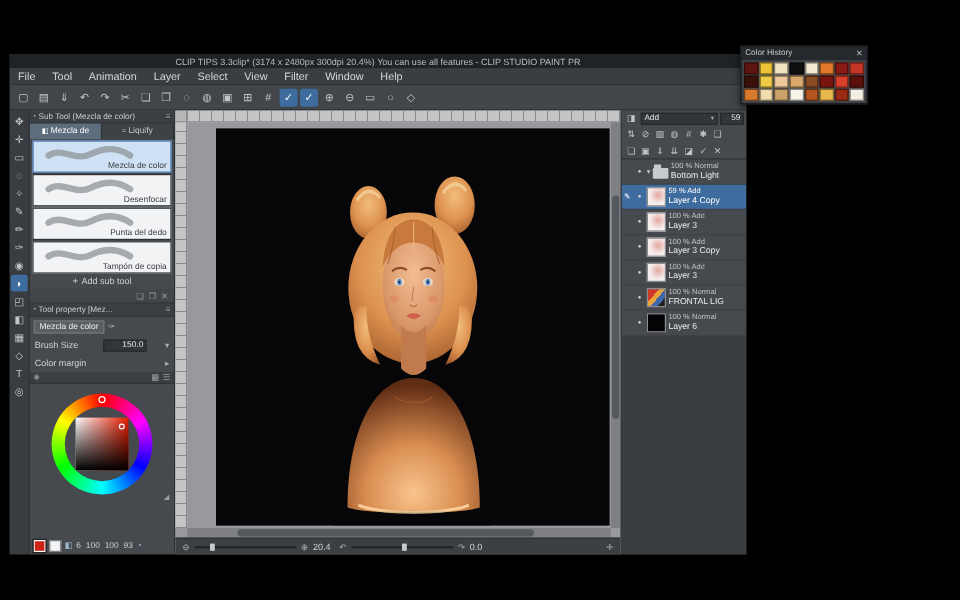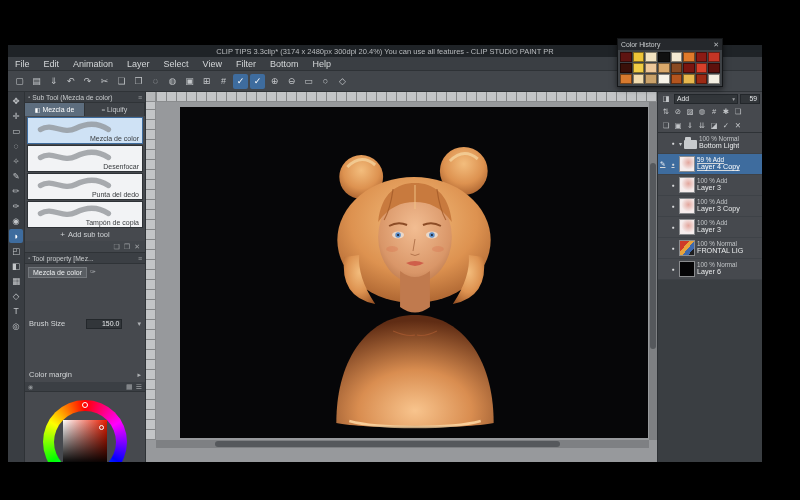--- a/index.html
+++ b/index.html
@@ -1,19 +1,19 @@
 <!DOCTYPE html>
 <html style="--hair: #dd9250; --hair-light: #f3bd7d; --hair-dark: #9c5526; --skin: #f2bd92; --skin-shadow: #b06f44; --eye: #5d8ec7;"><head>
 <meta charset="utf-8">
 <style>
   *{box-sizing:border-box;margin:0;padding:0;}
   html,body{background:#000;}
   .screen{position:relative;width:800px;height:500px;background:#000;overflow:hidden;
     font-family:"Liberation Sans","DejaVu Sans",sans-serif;color:#d4d7d9;}
-  .app{position:absolute;left:8px;top:45px;width:754px;height:417px;background:#404040;
+  .app{position:absolute;left:8px;top:45px;width:614px;height:417px;background:#404040;
     display:flex;flex-direction:column;overflow:hidden;justify-content:flex-end;}
   
   .titlebar{height:12px;background:#1f2327;display:flex;align-items:center;justify-content:center;
     font-size:7.5px;color:#b9bcbf;white-space:nowrap;overflow:hidden;}
   .menubar{height:14px;background:#3a3e43;display:flex;align-items:center;font-size:9px;
     border-bottom:1px solid #2e3236;}
   .menu-item{padding:0 7px;color:#d4d7d9;cursor:default;}
   .toolbar{height:21px;background:#42464b;display:flex;align-items:center;padding:0 4px;gap:2px;
     border-bottom:1px solid #2f3337;}
   .tb-icon{width:15px;height:15px;display:flex;align-items:center;justify-content:center;
@@ -46,21 +46,21 @@
     font-size:7.5px;color:#cfd2d5;flex:none;}
   .plus{font-size:8px;color:#cfd2d5;}
   .st-footer{height:12px;display:flex;align-items:center;justify-content:flex-end;gap:4px;
     padding:0 5px;background:#42464b;border-bottom:1px solid #2f3337;flex:none;}
   .ft-icon{font-size:7px;color:#9da0a3;}
   .tp-chip-row{height:16px;display:flex;align-items:center;gap:3px;padding:2px 3px;flex:none;}
   .tp-chip{background:#5a5e63;border:1px solid #73777c;font-size:7px;color:#eceeef;padding:1px 4px;
     white-space:nowrap;}
   .tp-mini{font-size:7px;color:#aeb1b4;}
   .tp-row{height:15px;display:flex;align-items:center;gap:15px;padding:0 4px;font-size:7.5px;
-    color:#d2d5d7;flex:none;white-space:nowrap;margin-top:36px;}
+    color:#d2d5d7;flex:none;white-space:nowrap;}
   .tp-value{width:36px;height:10px;background:#32363a;border:1px solid #23272b;font-size:7px;
     color:#e8eaec;display:flex;align-items:center;justify-content:flex-end;padding:0 2px;margin-left:auto;}
   .cw-header{height:10px;}
   .cw-wrap{height:100px;position:relative;display:flex;align-items:center;justify-content:center;flex:none;}
   .hue-ring{position:relative;width:84px;height:84px;border-radius:50%;
     background:conic-gradient(#f00,#f0f,#00f,#0ff,#0f0,#ff0,#f00);}
   .hue-ring::after{content:"";position:absolute;inset:11px;border-radius:50%;background:#46494e;}
   .sv-square{position:absolute;left:20px;top:20px;width:44px;height:44px;z-index:1;
     background:linear-gradient(to top,#000,rgba(0,0,0,0)),linear-gradient(to right,#fff,#e81c00);}
   .hue-dot{position:absolute;left:39px;top:2px;width:6px;height:6px;border:1px solid #fff;
@@ -106,21 +106,21 @@
   .lp-combo{flex:1;height:10px;background:#32363a;border:1px solid #23272b;display:flex;
     align-items:center;font-size:6.8px;color:#e4e6e8;padding:0 2px;gap:2px;min-width:0;}
   .lp-combo .caret{margin-left:auto;font-size:5.5px;color:#9da0a3;}
   .lp-opacity{width:20px;height:10px;background:#32363a;border:1px solid #23272b;font-size:6.8px;
     color:#e4e6e8;display:flex;align-items:center;justify-content:flex-end;padding:0 2px;flex:none;}
   .lp-icons{height:13px;display:flex;align-items:center;padding:0 2px;flex:none;}
   .lp-icons.big{height:15px;border-bottom:1px solid #2e3236;}
   .layer-list{flex:1;background:#3a3e42;overflow:hidden;}
   .layer-row{height:21px;display:flex;align-items:center;gap:2px;padding:0 2px;background:#46494e;
     border-bottom:1px solid #3e4247;}
-  .layer-row.selected{background:#3e6c9e;text-decoration:underline;}
+  .layer-row.selected{background:#3e6c9e;}
   .pencil{width:7px;font-size:6.5px;color:#fff;flex:none;}
   .eye{width:8px;font-size:5px;color:#d8dadc;text-align:center;flex:none;}
   .expand{font-size:6px;color:#c3c6c9;flex:none;}
   .thumb{width:16px;height:16px;border:1px solid #8a8c8f;flex:none;
     background:radial-gradient(circle at 60% 40%,rgba(198,62,40,.4),rgba(198,62,40,0) 60%),#f6eded;}
   .thumb.art{background:linear-gradient(130deg,#cf3a28 0 35%,#e8a33c 35% 55%,#3e69ae 55% 78%,#1e1e20 78%);}
   .thumb.black{background:#040406;}
   .folder-icon{width:13px;height:9px;background:#c8cbce;border-radius:1px;position:relative;
     margin-top:2px;flex:none;}
   .folder-icon::before{content:"";position:absolute;top:-3px;left:1px;width:6px;height:3px;
@@ -143,27 +143,27 @@
 
 <div class="screen">
   <div class="app">
 
     <div class="titlebar">
       <span>CLIP TIPS 3.3clip* (3174 x 2480px 300dpi 20.4%)  You can use all features - CLIP STUDIO PAINT PR</span>
     </div>
 
     <div class="menubar">
         <div class="menu-item">File</div>
-        <div class="menu-item">Edit</div>
+        <div class="menu-item">Tool</div>
         <div class="menu-item">Animation</div>
         <div class="menu-item">Layer</div>
         <div class="menu-item">Select</div>
         <div class="menu-item">View</div>
         <div class="menu-item">Filter</div>
-        <div class="menu-item">Bottom</div>
+        <div class="menu-item">Window</div>
         <div class="menu-item">Help</div>
       </div>
 
     <div class="toolbar">
         <div class="tb-icon">▢</div>
         <div class="tb-icon">▤</div>
         <div class="tb-icon">⇓</div>
         <div class="tb-icon">↶</div>
         <div class="tb-icon">↷</div>
         <div class="tb-icon">✂</div>
@@ -390,20 +390,35 @@
           </svg>
         </div>
 
         <div class="vscroll">
             <div class="vthumb"></div>
           </div>
         <div class="hscroll">
             <div class="hthumb"></div>
           </div>
 
+        <div class="canvas-status">
+          <span class="cs-ic">⊖</span>
+          <div class="slider-track">
+              <div class="slider-thumb" style="left:16%"></div>
+            </div>
+          <span class="cs-ic">⊕</span>
+          <span class="cs-val">20.4</span>
+          <span class="cs-ic">↶</span>
+          <div class="slider-track">
+              <div class="slider-thumb" style="left:50%"></div>
+            </div>
+          <span class="cs-ic">↷</span>
+          <span class="cs-val">0.0</span>
+          <span class="cs-ic right">✛</span>
+        </div>
       </div>
 
       <div class="layers-panel">
         <div class="lp-row1">
           <span class="lp-ic">◨</span>
           <div class="lp-combo">
             <span>Add</span>
             <span class="caret">▾</span>
           </div>
           <div class="lp-opacity">59</div>

